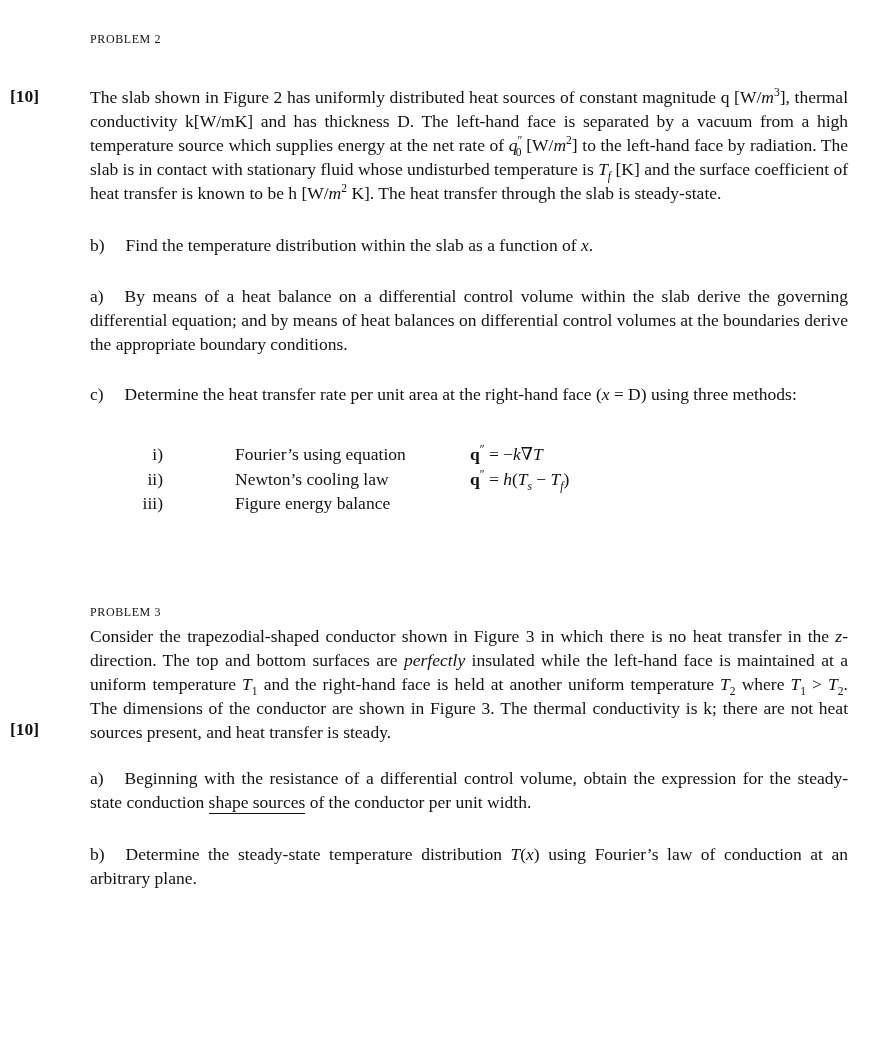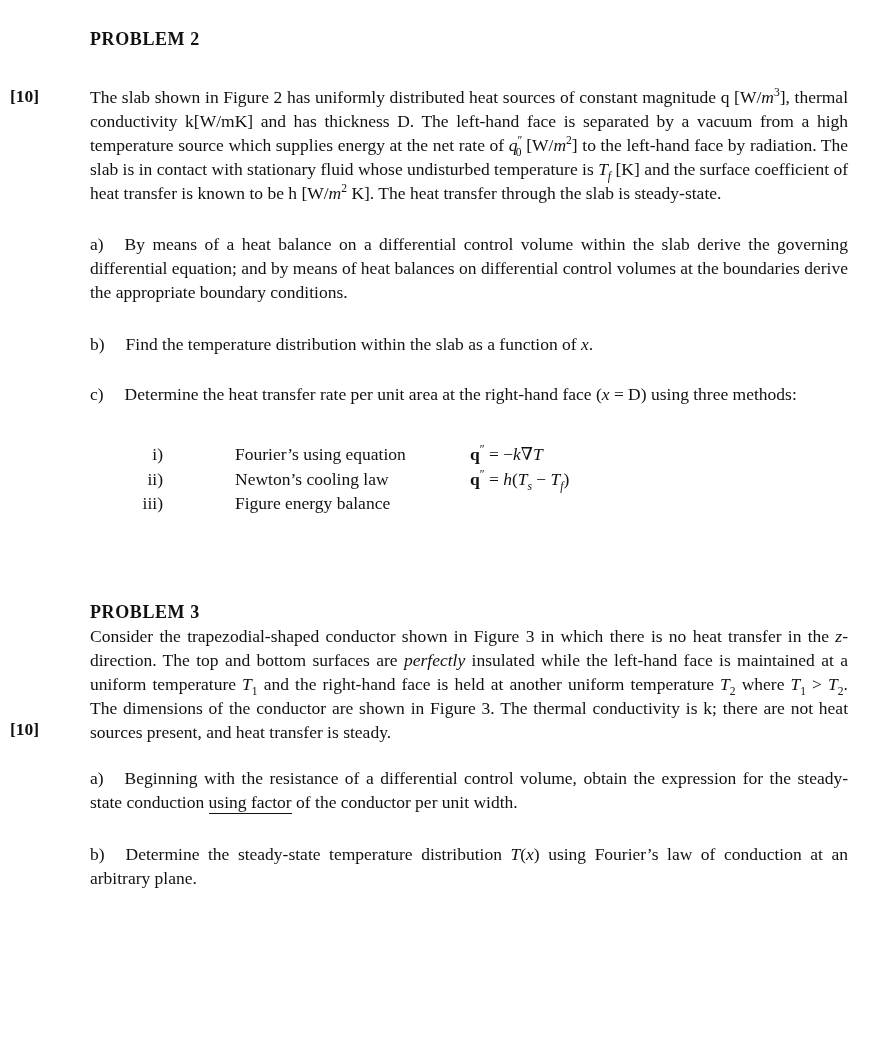--- a/index.html
+++ b/index.html
@@ -21,22 +21,22 @@
     white-space: nowrap;
     font-weight: bold;
   }
   .body-col {
     position: absolute;
     left: 90px;
     top: 0;
     width: 758px;
   }
   .problem-title {
-    font-size: 18px;
-    font-weight: bold;
+    font-size: 12px;
+    font-weight: normal;
     letter-spacing: 0.6px;
     line-height: 24px;
   }
   .t2 { margin-top: 27px; }
   .t3 { margin-top: 84px; }
   .para {
     text-align: justify;
     line-height: 24px;
   }
   .intro2 { margin-top: 34px; }
@@ -68,23 +68,23 @@
   <div class="margin-note" style="top: 84px;">[10]</div>
 
   <div class="margin-note" style="top: 717px;">[10]</div>
 
   <div class="body-col">
 
     <h2 class="problem-title t2">PROBLEM 2</h2>
 
     <p class="para intro2">The slab shown in Figure 2 has uniformly distributed heat sources of constant magnitude q [W/<span style="font-style: italic;">m</span><sup>3</sup>], thermal conductivity k[W/mK] and has thickness D. The left-hand face is separated by a vacuum from a high temperature source which supplies energy at the net rate of <span style="font-style: italic;">q</span><sup>″</sup><sub>0</sub> [W/<span style="font-style: italic;">m</span><sup>2</sup>] to the left-hand face by radiation. The slab is in contact with stationary fluid whose undisturbed temperature is <span style="font-style: italic;">T</span><sub style="font-style: italic;">f</sub> [K] and the surface coefficient of heat transfer is known to be h [W/<span style="font-style: italic;">m</span><sup>2</sup> K]. The heat transfer through the slab is steady-state.</p>
 
+    <p class="para pb2"><span class="plabel">b)</span><span>Find the temperature distribution within the slab as a function of <span style="font-style: italic;">x</span>.</span></p>
+
     <p class="para pa2"><span class="plabel">a)</span><span>By means of a heat balance on a differential control volume within the slab derive the governing differential equation; and by means of heat balances on differential control volumes at the boundaries derive the appropriate boundary conditions.</span></p>
-
-    <p class="para pb2"><span class="plabel">b)</span><span>Find the temperature distribution within the slab as a function of <span style="font-style: italic;">x</span>.</span></p>
 
     <p class="para pc2"><span class="plabel">c)</span><span>Determine the heat transfer rate per unit area at the right-hand face (<span style="font-style: italic;">x</span> = D) using three methods:</span></p>
 
     <div class="methods">
       <div class="mrow">
         <span class="mnum">i)</span>
         <span class="mlabel">Fourier’s using equation</span>
         <span class="meq"><span style="font-weight: bold;">q</span><sup>″</sup> = −<span style="font-style: italic;">k</span>∇<span style="font-style: italic;">T</span></span>
       </div>
       <div class="mrow">
@@ -96,18 +96,18 @@
         <span class="mnum">iii)</span>
         <span class="mlabel">Figure energy balance</span>
         <span class="meq"></span>
       </div>
     </div>
 
     <h2 class="problem-title t3">PROBLEM 3</h2>
 
     <p class="para intro3">Consider the trapezodial-shaped conductor shown in Figure 3 in which there is no heat transfer in the <span style="font-style: italic;">z</span>-direction. The top and bottom surfaces are <span style="font-style: italic;">perfectly</span> insulated while the left-hand face is maintained at a uniform temperature <span style="font-style: italic;">T</span><sub>1</sub> and the right-hand face is held at another uniform temperature <span style="font-style: italic;">T</span><sub>2</sub> where <span style="font-style: italic;">T</span><sub>1</sub> &gt; <span style="font-style: italic;">T</span><sub>2</sub>. The dimensions of the conductor are shown in Figure 3. The thermal conductivity is k; there are not heat sources present, and heat transfer is steady.</p>
 
-    <p class="para pa3"><span class="plabel">a)</span><span>Beginning with the resistance of a differential control volume, obtain the expression for the steady-state conduction <span class="ul">using factor</span> of the conductor per unit width.</span></p>
+    <p class="para pa3"><span class="plabel">a)</span><span>Beginning with the resistance of a differential control volume, obtain the expression for the steady-state conduction <span class="ul">shape sources</span> of the conductor per unit width.</span></p>
 
     <p class="para pb3"><span class="plabel">b)</span><span>Determine the steady-state temperature distribution <span style="font-style: italic;">T</span>(<span style="font-style: italic;">x</span>) using Fourier’s law of conduction at an arbitrary plane.</span></p>
 
   </div>
 </div>
 
 </body></html>

